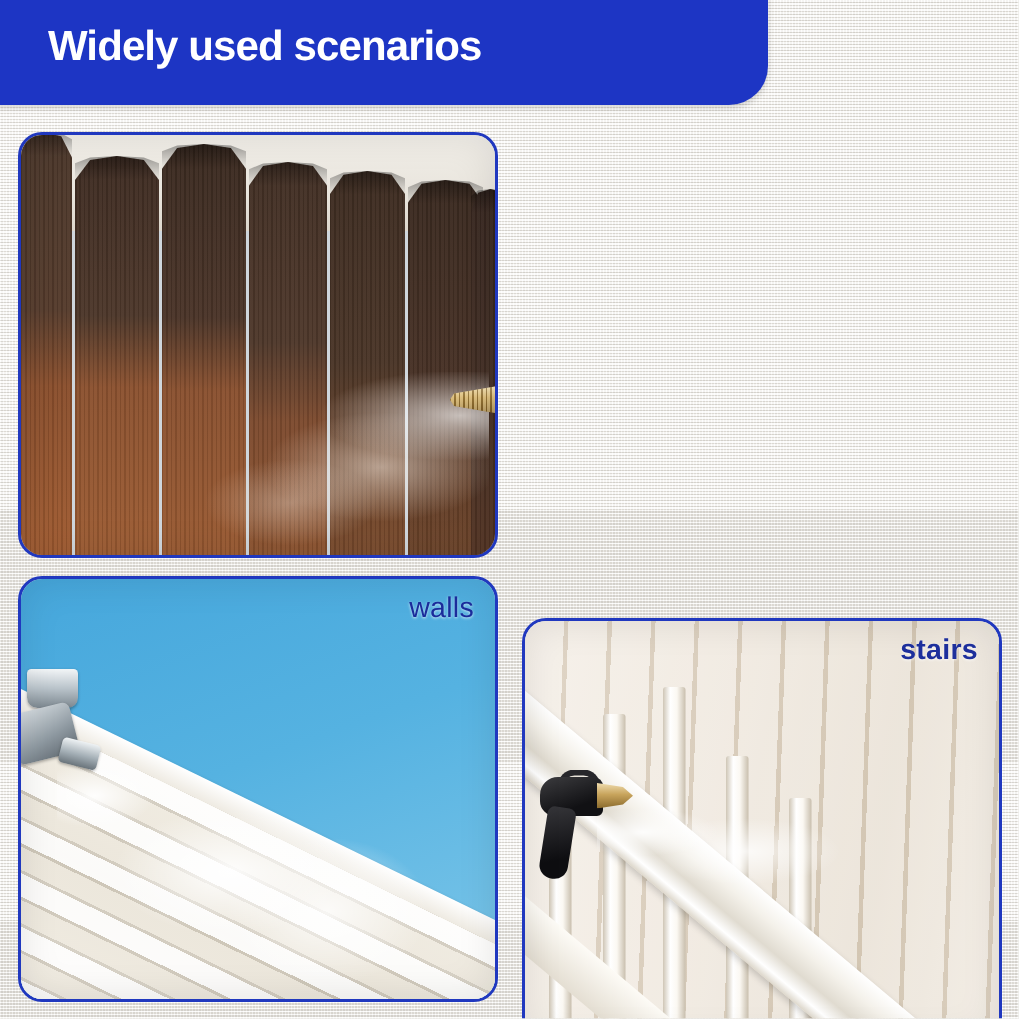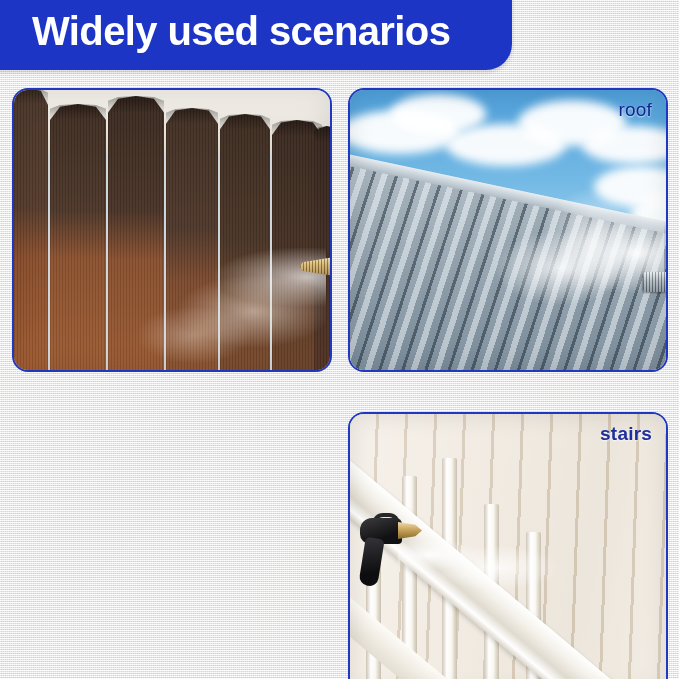--- a/index.html
+++ b/index.html
@@ -42,21 +42,21 @@
     height: 78px;
     background: #1d35c4;
     border-bottom-right-radius: 26px;
     box-shadow: 0 2px 4px rgba(0,0,0,0.16);
   }
   #banner-title {
     position: absolute;
     left: 38px;
     top: 16px;
     color: #ffffff;
-    font-size: 40px;
+    font-size: 28px;
     font-weight: bold;
     letter-spacing: -0.6px;
     line-height: 46px;
     white-space: nowrap;
     font-family: "Liberation Sans", sans-serif;
   }
 
   
   .panel {
     position: absolute;
@@ -461,41 +461,38 @@
             </div>
         </div>
       </div>
       <div class="fence-spray"></div>
       <div class="nozzle-brass"></div>
       <div class="photo-vignette"></div>
     </div>
     <div class="panel-label" id="label-fence"></div>
   </div>
 
-  <div class="panel" id="panel-roof">
+
+  <div class="panel" id="panel-walls">
     <div class="panel-photo">
-      <div class="roof-sky"></div>
-      <div class="cloud" style="left:-10px; top:20px;  width:120px; height:44px;"></div>
-      <div class="cloud" style="left:40px;  top:4px;   width:96px;  height:40px;"></div>
-      <div class="cloud" style="left:96px;  top:34px;  width:120px; height:42px;"></div>
-      <div class="cloud" style="left:168px; top:10px;  width:108px; height:46px;"></div>
-      <div class="cloud" style="left:232px; top:36px;  width:104px; height:38px;"></div>
-      <div class="cloud" style="left:244px; top:76px;  width:96px;  height:42px;"></div>
-      <div class="cloud" style="left:280px; top:104px; width:80px;  height:44px;"></div>
-      <div class="roof-ridge"></div>
-      <div class="roof-slab">
-        <div class="roof-corrugation"></div>
+      <div class="walls-sky"></div>
+      <div class="walls-fascia"></div>
+      <div class="walls-siding">
+        <div class="walls-siding-lines"></div>
       </div>
-      <div class="roof-spray"></div>
-      <div class="nozzle-steel"></div>
+      <div class="walls-spray"></div>
+      <div class="spray-gun-silver">
+        <div class="sg-cup"></div>
+        <div class="sg-body"></div>
+        <div class="sg-tip"></div>
+      </div>
       <div class="photo-vignette"></div>
     </div>
-    <div class="panel-label" id="label-roof">roof</div>
+    <div class="panel-label" id="label-walls">walls</div>
   </div>
-
 
   <div class="panel" id="panel-stairs">
     <div class="panel-photo">
       <div class="stairs-wall">
         <div class="stairs-wall-lines"></div>
       </div>
       <div class="stairs-baluster-zone">
         <div class="baluster" style="left:16px;  height:210px;"></div>
         <div class="baluster" style="left:52px;  height:228px;"></div>
         <div class="baluster" style="left:92px;  height:246px;"></div>

